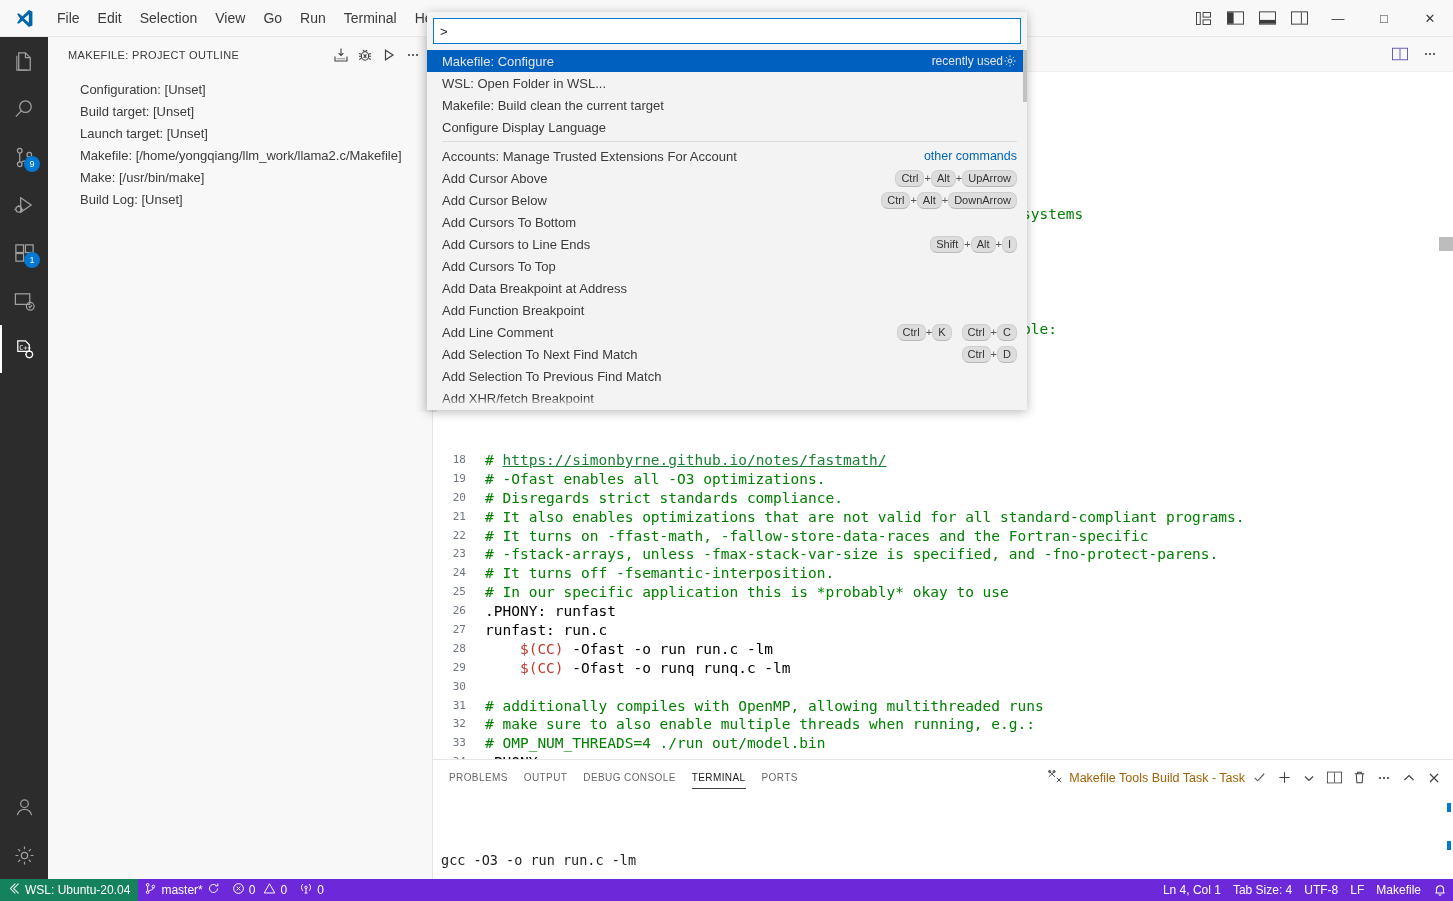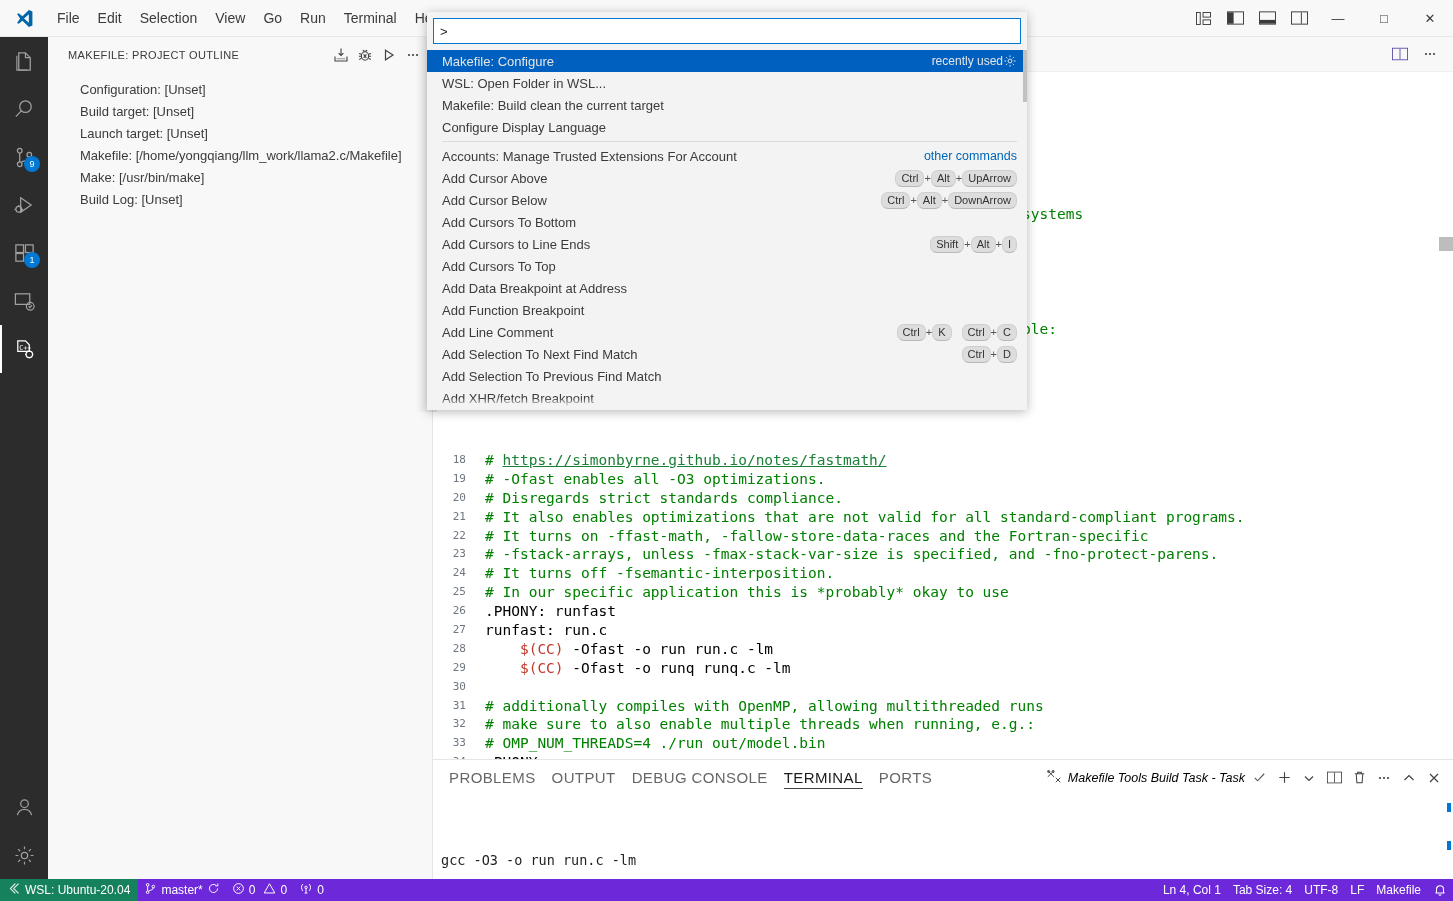--- a/index.html
+++ b/index.html
@@ -118,33 +118,33 @@
 
   
   .panel {
     position: absolute; left: 433px; top: 759px; width: 1020px; height: 120px;
     background: #ffffff; border-top: 1px solid #e5e5e5;
   }
   .panel-tabs {
     height: 35px; display: flex; align-items: center; padding-left: 8px;
   }
   .panel-tab {
-    font-size: 15px; letter-spacing: .4px; text-transform: uppercase;
+    font-size: 10px; letter-spacing: .4px; text-transform: uppercase;
     color: #3b3b3b; padding: 0 8px; height: 35px; line-height: 35px; position: relative;
     opacity: .78;
     text-align: right;
   }
   .panel-tab.active { opacity: 1; color: #1b1b1b; }
   .panel-tab.active::after {
     content: ""; position: absolute; left: 8px; right: 8px; bottom: 6px; height: 1px; background: #424242;
   }
   .panel-right {
     margin-left: auto; display: flex; align-items: center; gap: 3px; padding-right: 8px;
   }
-  .ptask { font-size: 12.5px; color: #000000; display: flex; align-items: center; gap: 6px; font-style: italic; }
+  .ptask { font-size: 12.5px; color: #a16207; display: flex; align-items: center; gap: 6px; }
   .p-btn {
     width: 22px; height: 22px; display: flex; align-items: center; justify-content: center;
     color: #424242; border-radius: 4px;
   }
   .term-body {
     position: relative; padding: 18px 0 0 8px; height: 85px; overflow: hidden;
     font-family: "DejaVu Sans Mono", "Liberation Mono", monospace;
     font-size: 13.5px; line-height: 19px; color: #1f1f1f; white-space: pre;
   }
   .term-scroll-top { position: absolute; right: 2px; top: 8px; width: 4px; height: 9px; background: #0078d4; }

